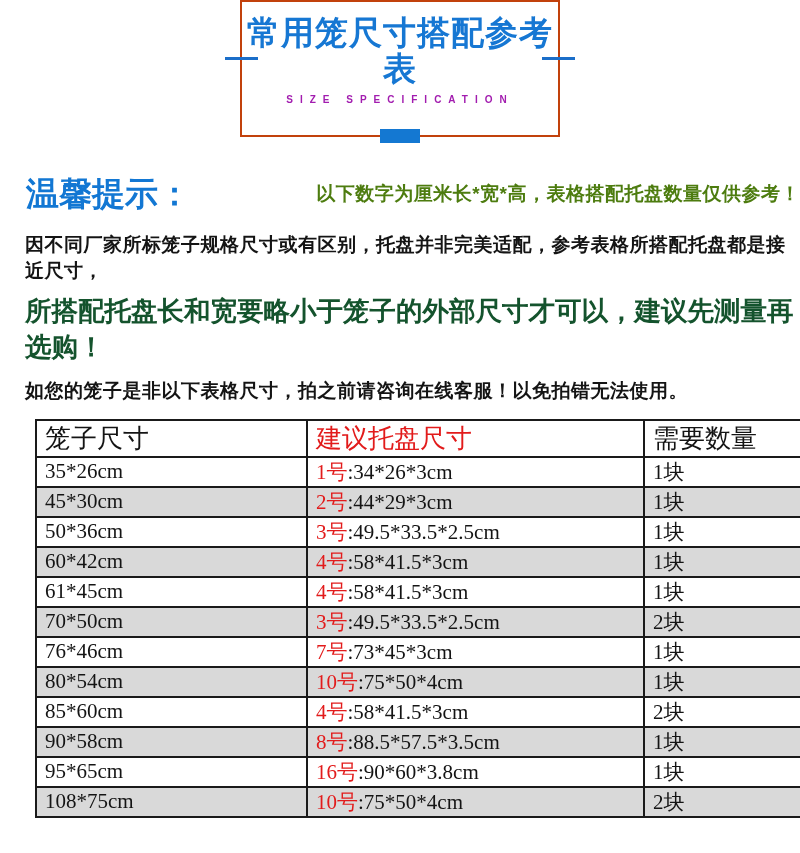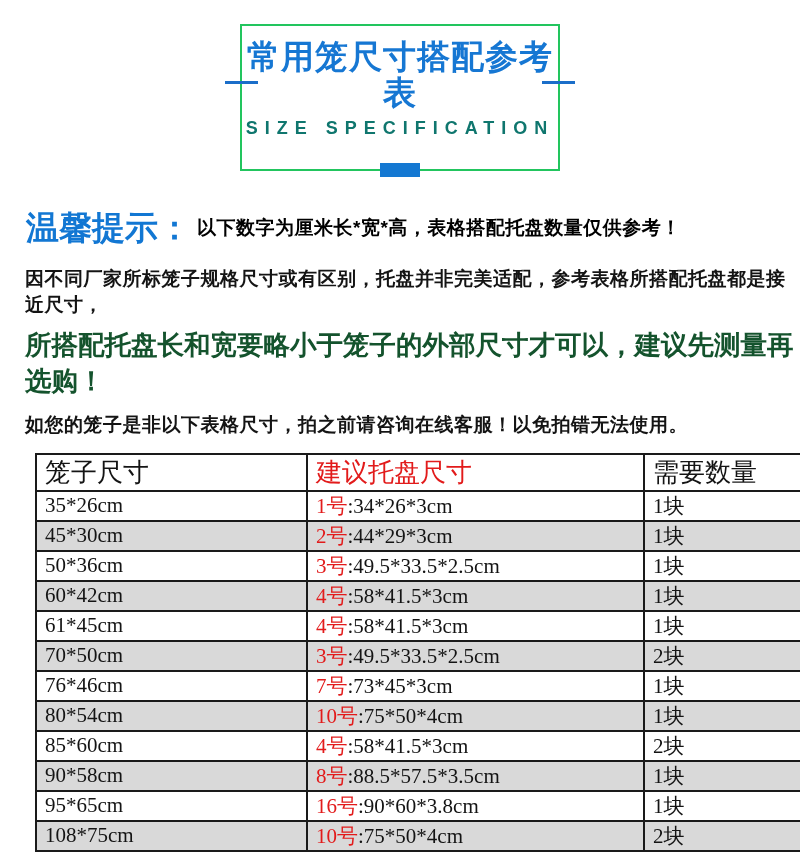--- a/index.html
+++ b/index.html
@@ -9,37 +9,37 @@
     background: #ffffff;
     font-family: "Liberation Sans", "DejaVu Sans", sans-serif;
     overflow: hidden;
   }
   .page { position: relative; width: 800px; height: 853px; background:#fff; }
 
   
   .header-box {
     position: relative;
     width: 320px;
-    margin: 24px auto 0 auto;
-    border: 2px solid #22c55e;
+    margin: 0 auto 0 auto;
+    border: 2px solid #c2410c;
     text-align: center;
     padding: 13px 0 30px 0;
   }
   .header-title {
     font-size: 33px;
     font-weight: bold;
     color: #1677d3;
     letter-spacing: 1px;
     line-height: 1.1;
   }
   .header-subtitle {
     margin-top: 6px;
-    font-size: 18px;
-    font-weight: bold;
-    color: #0f766e;
+    font-size: 10px;
+    font-weight: bold;
+    color: #a21caf;
     letter-spacing: 7px;
     white-space: nowrap;
   }
   .dash {
     position: absolute;
     top: 55px;
     width: 33px; height: 3px;
     background: #1b6ec9;
   }
   .dash-left  { left: -17px; }
@@ -50,31 +50,32 @@
     bottom: -8px;
     width: 40px; height: 14px;
     background: #1478d2;
   }
 
   
   .notice-line {
     display: flex;
     align-items: flex-end;
     margin: 40px 0 0 26px;
+    justify-content: space-between;
   }
   .notice-label {
     font-size: 33px;
     font-weight: bold;
     color: #1277d3;
     line-height: 1;
   }
   .notice-intro {
     font-size: 19px;
     font-weight: bold;
-    color: #000000;
+    color: #4d7c0f;
     margin-left: 6px;
     padding-bottom: 3px;
     letter-spacing: 0.5px;
   }
   .para {
     margin: 0 0 0 25px;
     font-weight: bold;
     color: #141414;
     letter-spacing: 0.5px;
   }

